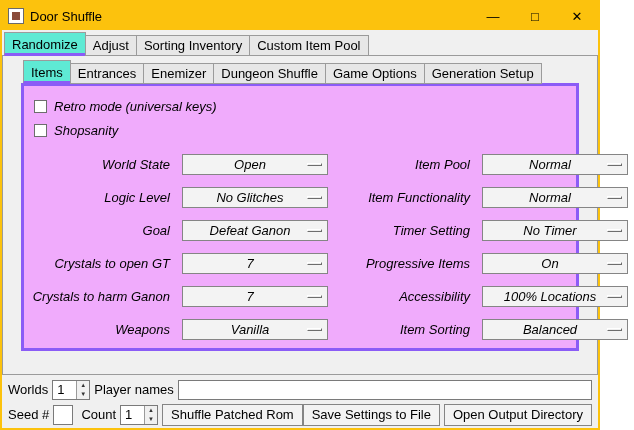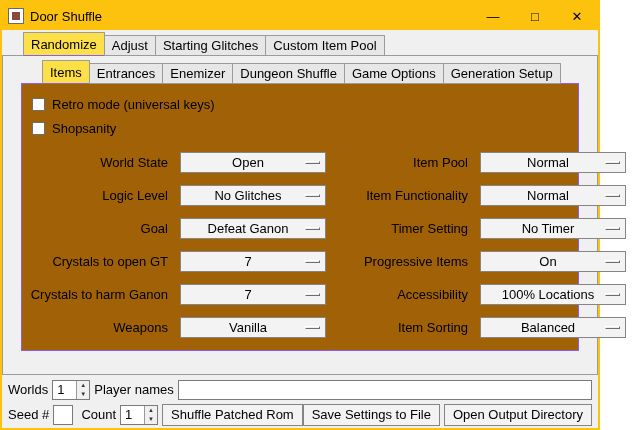--- a/index.html
+++ b/index.html
@@ -14,25 +14,25 @@
   .app-icon::after { content:""; position:absolute; left:3px; top:3px; right:3px; bottom:3px; background:#8a4b3a; }
   .title-text { flex:1; font-size:13px; }
   .win-controls { display:flex; height:100%; }
   .win-btn { width:42px; height:100%; display:flex; align-items:center; justify-content:center; font-size:13px; cursor:default; }
 
   
   .tabs { display:flex; align-items:flex-end; position:relative; z-index:2; }
   .main-tabs { padding-left:2px; margin-top:2px; }
   .tab { background:#e7e7e7; border:1px solid #9b9b9b; padding:2px 7px 3px; height:21px; margin-bottom:-1px; white-space:nowrap; }
   .tab + .tab { margin-left:-1px; }
-  .tab.selected { background:#fde047; border-bottom:1px solid #8b5cf6; height:24px; padding-top:4px;margin-left:19px; }
+  .tab.selected { background:#5eead4; border-bottom:3px solid #8b5cf6; height:24px; padding-top:4px; }
 
   .main-pane { flex:1 1 auto; border:1px solid #9b9b9b; background:#f0f0f0; padding:4px 18px 23px 18px; display:flex; flex-direction:column; min-height:0; }
   .sub-tabs { padding-left:2px; }
-  .sub-pane { flex:1 1 auto; border:1px solid #8b5cf6; background:#a16207; padding:8px 0 0 6px; min-height:0; }
+  .sub-pane { flex:1 1 auto; border:3px solid #8b5cf6; background:#f0abfc; padding:8px 0 0 6px; min-height:0;font-style:italic; }
 
   
   .checkrow { display:flex; align-items:center; height:24px; margin-left:4px; }
   .checkbox { width:13px; height:13px; background:#fff; border:1px solid #6d6d6d; margin-right:7px; flex:0 0 auto; }
 
   
   .optgrid { margin-top:12px; display:grid; grid-template-columns:140px 146px 130px 146px; column-gap:6px; row-gap:9px; align-items:center;gap:12px; }
   .optlabel { text-align:right; white-space:nowrap; }
   .optbtn { height:21px; background:#f3f3f3; border:1px solid #858585; display:flex; align-items:center; position:relative; cursor:default; }
   .optbtn .val { flex:1; text-align:center; padding-right:10px; white-space:nowrap; }
@@ -67,21 +67,21 @@
     <div class="win-controls">
       <span class="win-btn">—</span>
       <span class="win-btn">□</span>
       <span class="win-btn">✕</span>
     </div>
   </div>
 
   <div class="tabs main-tabs">
     <span class="tab selected">Randomize</span>
     <span class="tab">Adjust</span>
-    <span class="tab">Starting Glitches</span>
+    <span class="tab">Sorting Inventory</span>
     <span class="tab">Custom Item Pool</span>
   </div>
 
   <div class="main-pane">
 
     <div class="tabs sub-tabs">
       <span class="tab selected">Items</span>
       <span class="tab">Entrances</span>
       <span class="tab">Enemizer</span>
       <span class="tab">Dungeon Shuffle</span>

